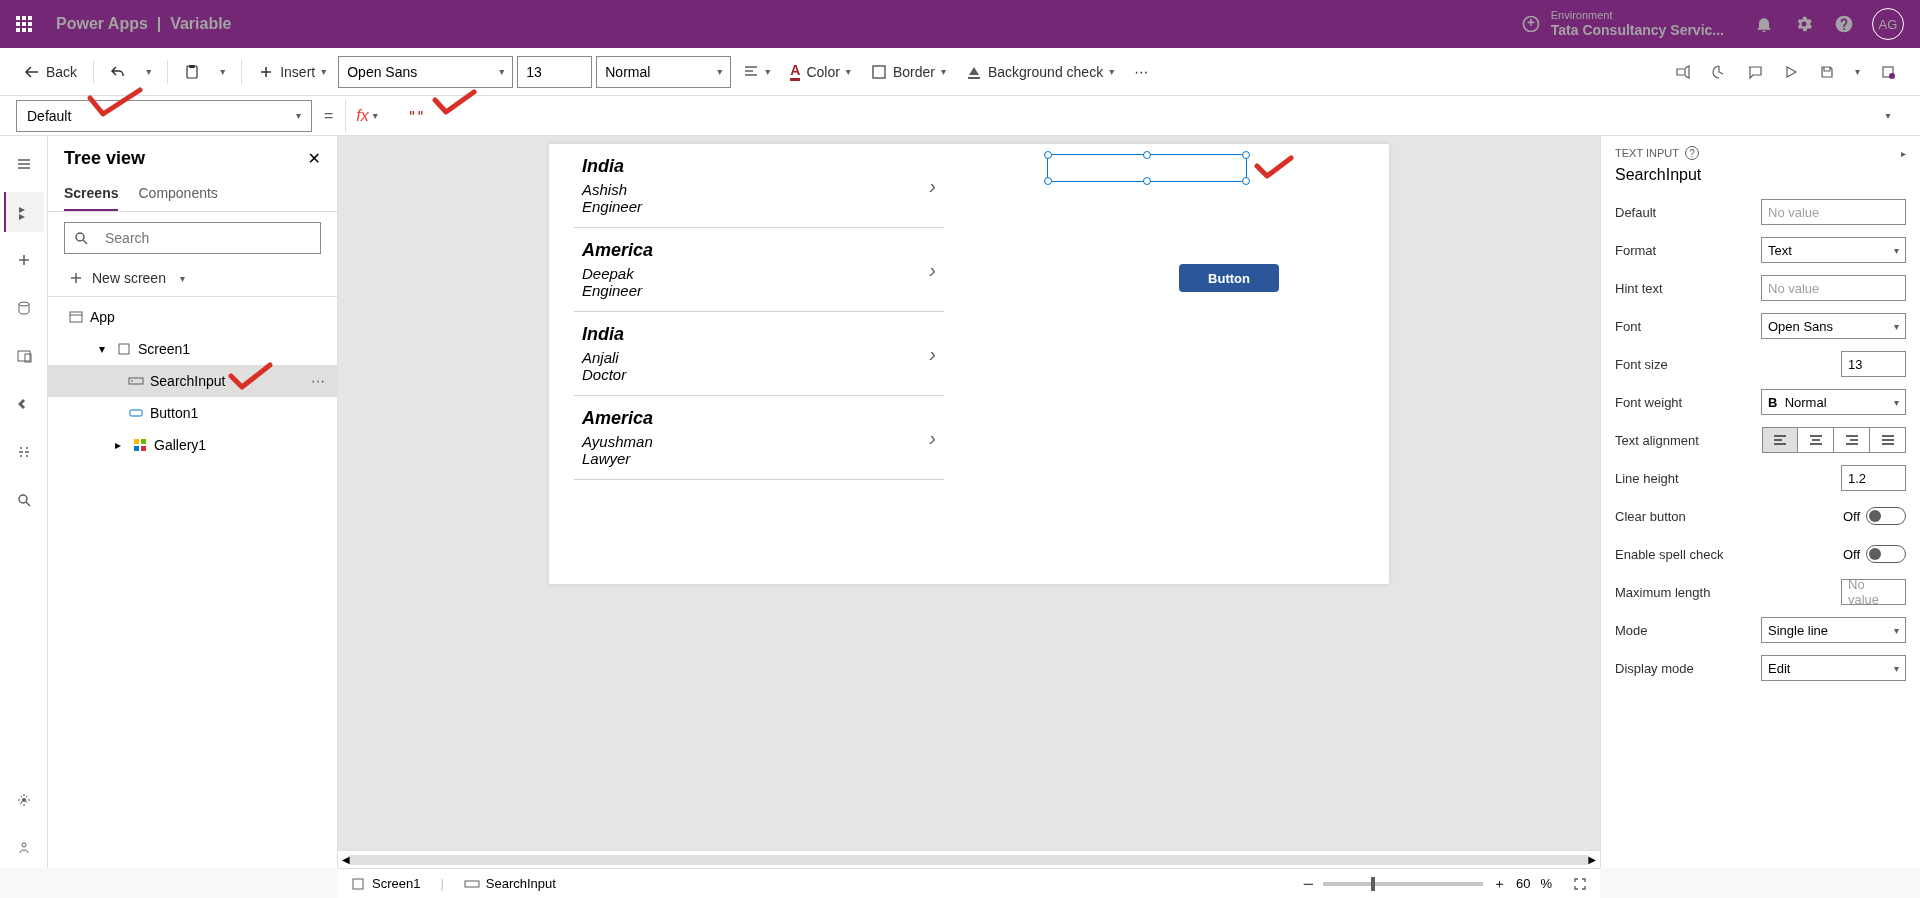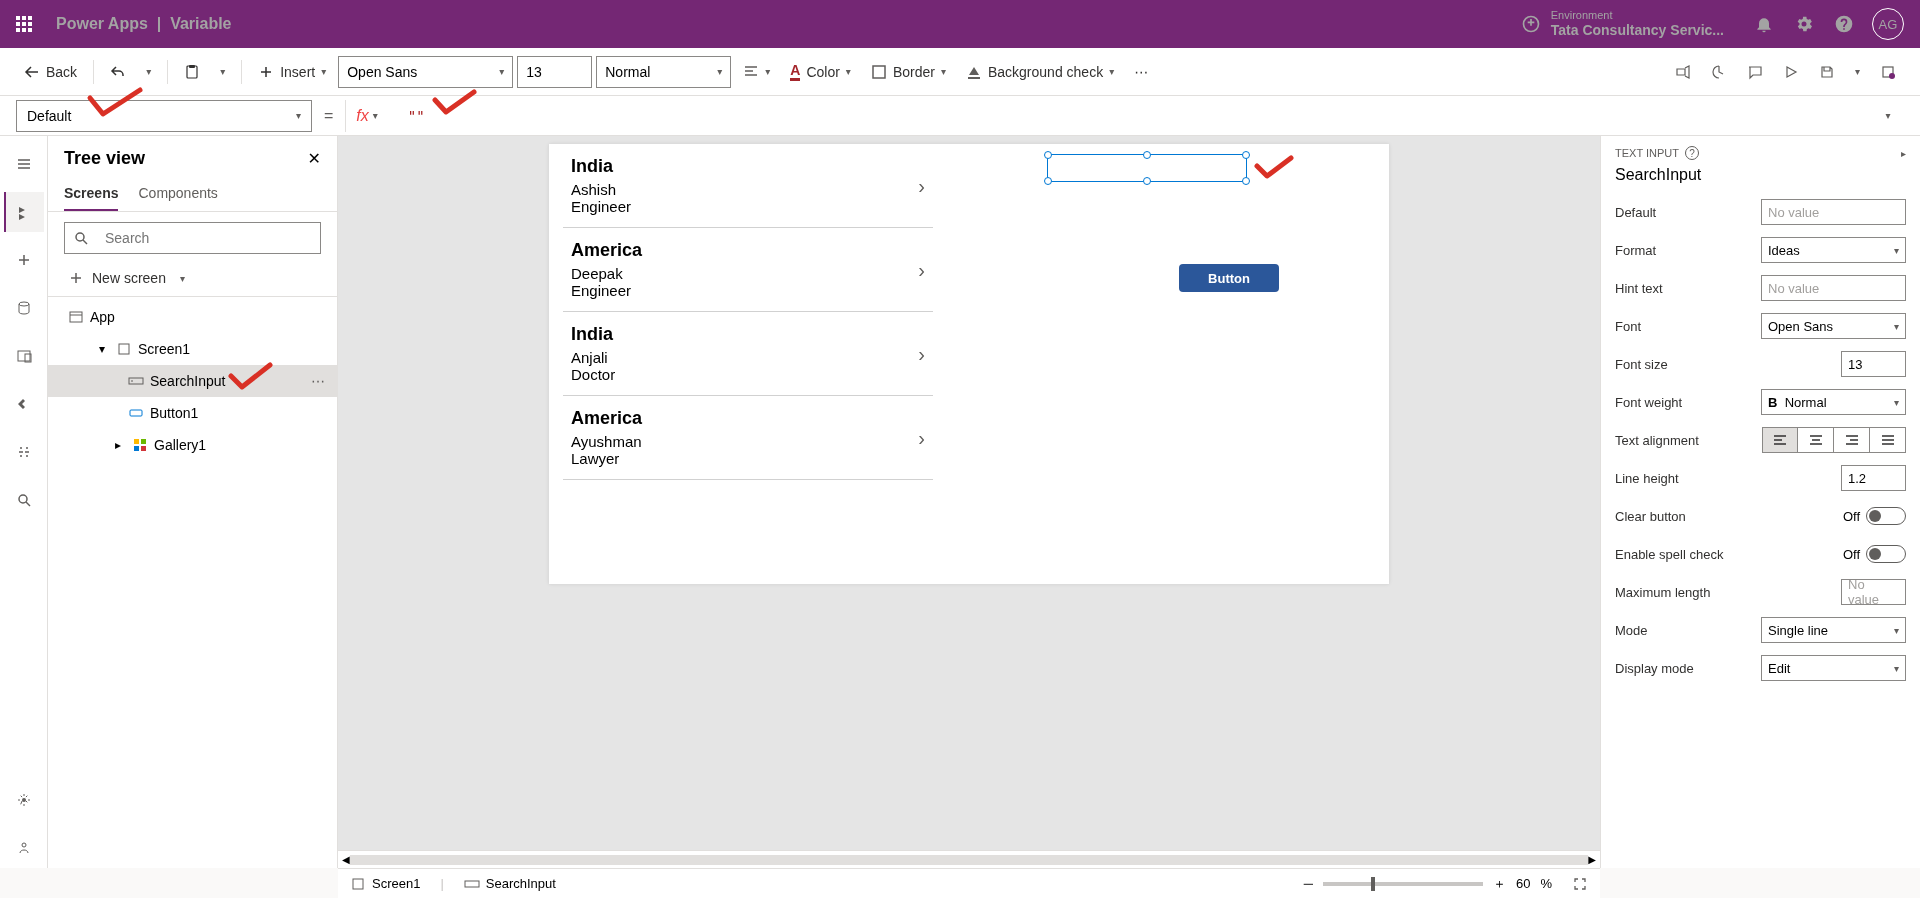--- a/index.html
+++ b/index.html
@@ -63,21 +63,21 @@
 .tree-item.lvl2 { padding-left: 46px; }
 .tree-item.lvl3 { padding-left: 80px; }
 .tree-item.selected { background: #e1dfdd; }
 .tree-item .more { margin-left: auto; color: #605e5c; }
 .icon-sm { width: 16px; height: 16px; display: inline-flex; align-items: center; justify-content: center; font-size: 12px; }
 
 
 .canvas-wrap { flex: 1; background: #e5e5e5; display: flex; flex-direction: column; position: relative; }
 .canvas-scroll { flex: 1; display: flex; justify-content: center; align-items: flex-start; padding: 8px; overflow: hidden; }
 .canvas { width: 840px; height: 440px; background: #fff; position: relative; box-shadow: 0 0 4px rgba(0,0,0,0.1); }
-.gallery { position: absolute; left: 14px; top: 0; width: 370px; height: 400px; overflow: auto; }
+.gallery { position: absolute; left: 25px; top: 0; width: 370px; height: 400px; overflow: auto; font-style: italic; }
 .gallery-item { border-bottom: 1px solid #d1d1d1; padding: 12px 8px; position: relative; }
 .gallery-item .g-title { font-size: 18px; font-weight: 700; }
 .gallery-item .g-sub { font-size: 15px; margin-top: 4px; }
 .gallery-item .g-sub2 { font-size: 15px; }
 .gallery-item .g-chev { position: absolute; right: 8px; top: 50%; transform: translateY(-50%); font-size: 20px; color: #605e5c; }
 .gallery::-webkit-scrollbar { width: 12px; }
 .gallery::-webkit-scrollbar-thumb { background: #c8c6c4; }
 .canvas-btn { position: absolute; left: 630px; top: 120px; width: 100px; height: 28px; background: #2b579a; color: #fff; font-size: 13px; font-weight: 600; display: flex; align-items: center; justify-content: center; border-radius: 4px; }
 .selected-input { position: absolute; left: 498px; top: 10px; width: 200px; height: 28px; border: 1px solid #0078d4; }
 .sel-handle { position: absolute; width: 8px; height: 8px; border: 1px solid #0078d4; background: #fff; border-radius: 50%; }
@@ -495,21 +495,21 @@
       <div class="props-name">SearchInput</div>
     </div>
     <div class="props-body">
       <div class="prop-row">
           <label>Default</label>
           <div class="prop-input placeholder">No value</div>
         </div>
       <div class="prop-row">
           <label>Format</label>
           <div class="prop-input">
-            <span>Ideas</span>
+            <span>Text</span>
             <span class="chev">▾</span>
           </div>
         </div>
       <div class="prop-row">
           <label>Hint text</label>
           <div class="prop-input placeholder">No value</div>
         </div>
       <div class="prop-row">
           <label>Font</label>
           <div class="prop-input">

